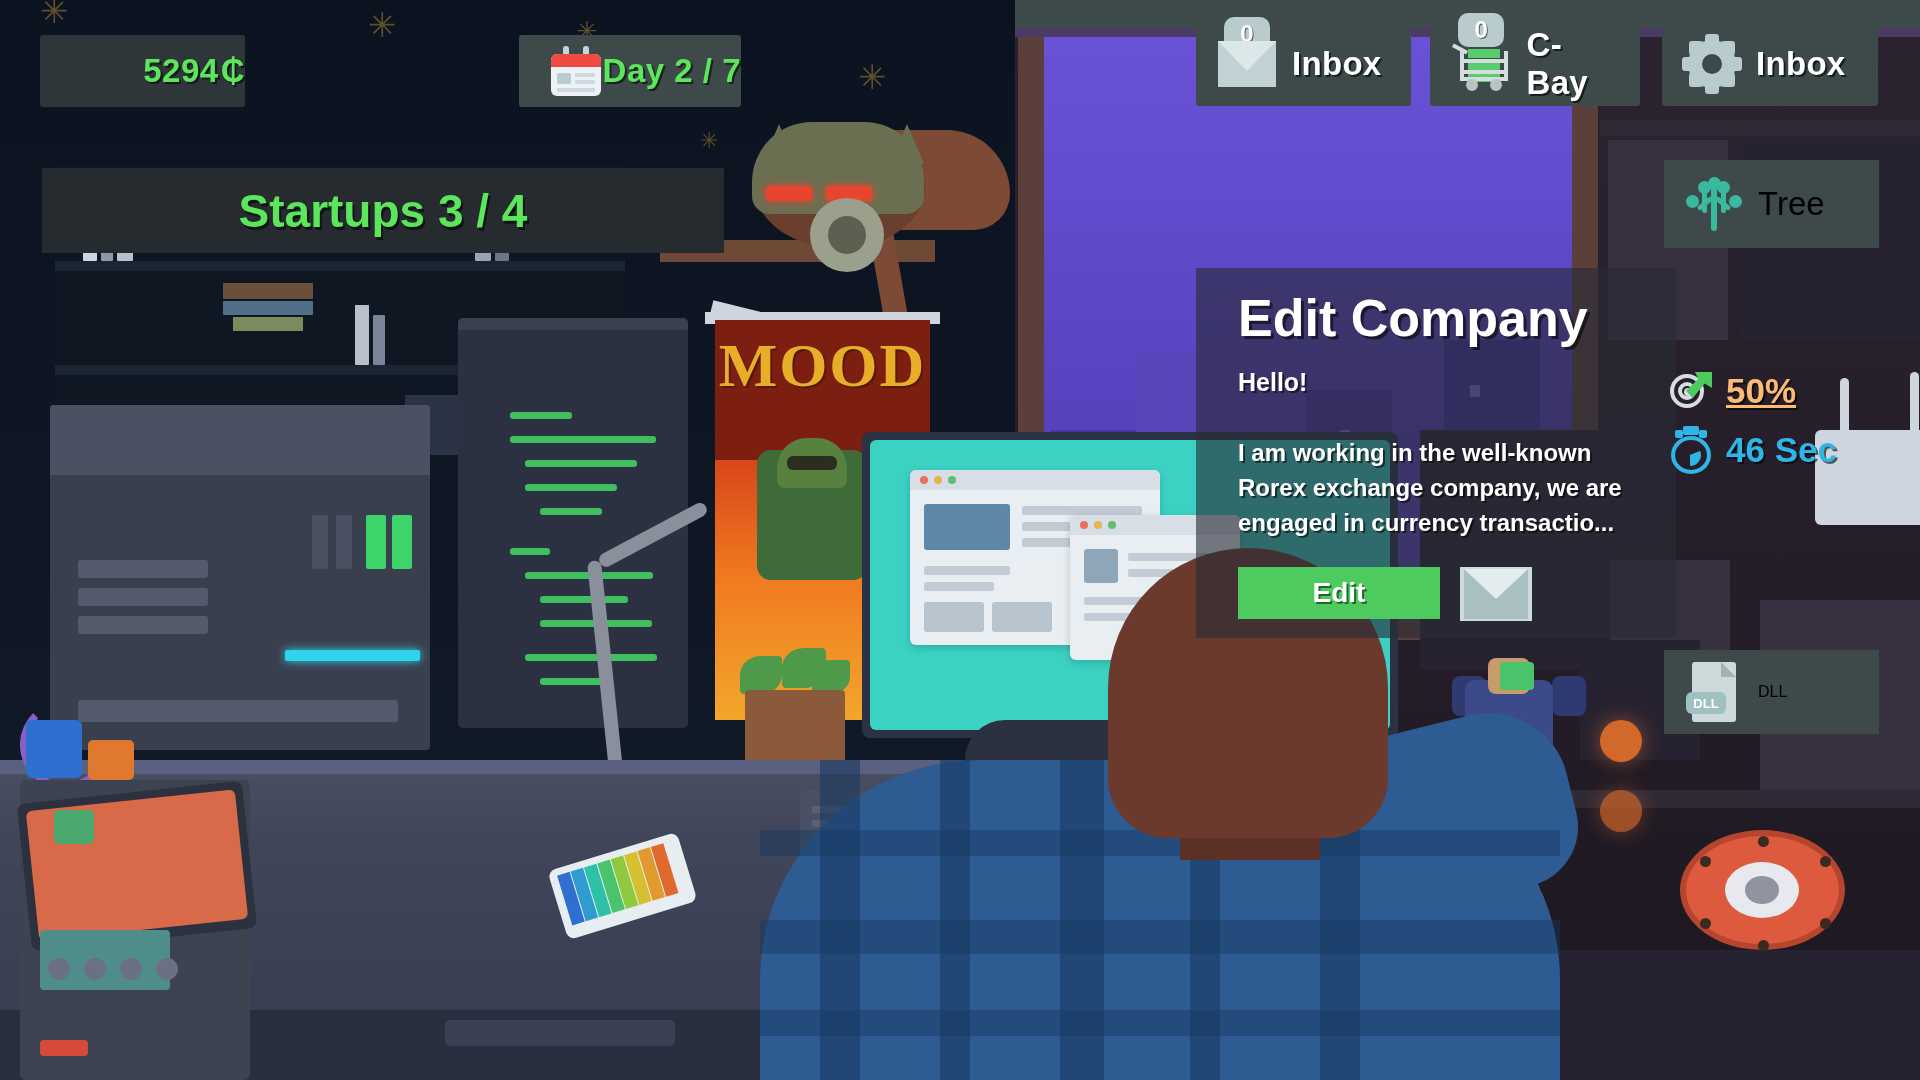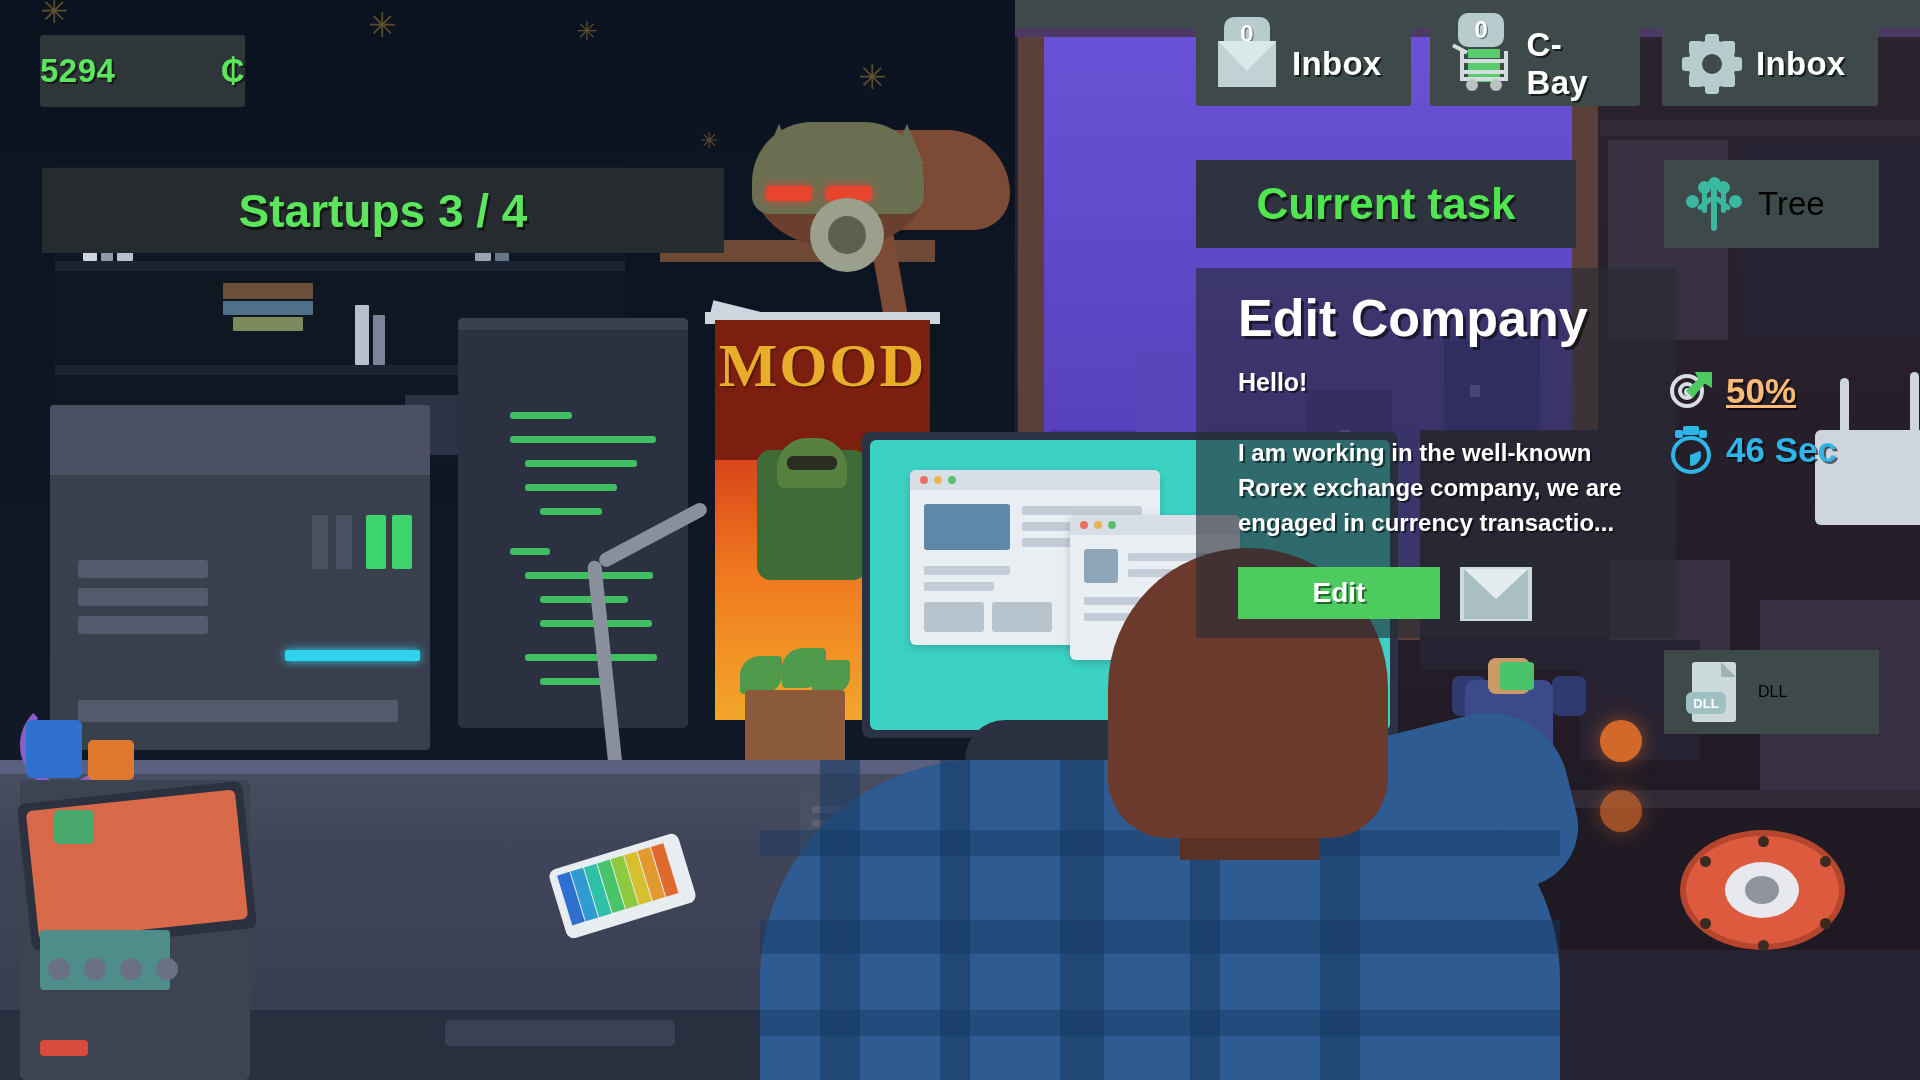--- a/index.html
+++ b/index.html
@@ -178,21 +178,21 @@
   .kbd-line{ position:absolute; background:#5a6177; border-radius:2px; }
 
   
   .spark{ position:absolute; color:#6d5a2e; font-size:34px; line-height:1; opacity:.85; }
 
   
   .hud{ position:absolute; inset:0; }
 
   
   .chip{
-    position:absolute; display:flex; align-items:center; justify-content:space-between; gap:2px;
+    position:absolute; display:flex; align-items:center; justify-content:flex-end; gap:2px;
     background:#2e3639; border-radius:3px;
   }
   .chip-text{
     font-size:33px; font-weight:bold; color:#5ce65c;
     text-shadow:2px 2px 0 rgba(0,0,0,.55);
     letter-spacing:.5px;
   }
   #chip-money{ left:40px; top:35px; width:205px; height:72px; }
   #chip-week { left:278px; top:35px; width:208px; height:72px; }
   #chip-day  { left:519px; top:35px; width:222px; height:72px; background:#3d4a49; }
@@ -578,20 +578,33 @@
   </div>
 
   <div class="hud">
 
     <div class="chip" id="chip-money">
       <span class="chip-text">5294</span>
       <span class="chip-text euro">₵</span>
     </div>
 
 
+    <div class="chip" id="chip-day">
+      <span class="cal">
+        <span class="cal-ring" style="left:12px;"></span>
+        <span class="cal-ring" style="left:32px;"></span>
+        <span class="cal-body"></span>
+        <span class="cal-top"></span>
+        <span class="cal-sq"></span>
+        <span class="cal-l" style="left:24px; top:27px; width:20px; height:4px;"></span>
+        <span class="cal-l" style="left:24px; top:34px; width:20px; height:4px;"></span>
+        <span class="cal-l" style="left:6px;  top:42px; width:38px; height:4px;"></span>
+      </span>
+      <span class="chip-text">Day 2 / 7</span>
+    </div>
 
     <div id="startups-bar">
       <span class="st-text">Startups 3 / 4</span>
     </div>
 
     <div class="navbtn" id="btn-inbox">
       <span class="env">
         <span class="badge">0</span>
         <span class="env-b"></span>
         <span class="env-f"></span>
@@ -624,23 +637,20 @@
         <span class="g-tooth" style="left:5px;  top:5px;"></span>
         <span class="g-tooth" style="left:37px; top:5px;"></span>
         <span class="g-tooth" style="left:5px;  top:37px;"></span>
         <span class="g-tooth" style="left:37px; top:37px;"></span>
         <span class="g-core"></span>
         <span class="g-hole"></span>
       </span>
       <span class="navlabel">Inbox</span>
     </div>
 
-    <div id="task-header">
-      <span class="th-text">Current task</span>
-    </div>
 
     <div id="btn-tree">
       <span class="tree-ic">
         <span class="trunk"></span>
         <span class="br" style="left:10px; top:24px; width:18px; height:5px; transform:rotate(-40deg);"></span>
         <span class="br" style="left:28px; top:24px; width:18px; height:5px; transform:rotate(40deg);"></span>
         <span class="br" style="left:16px; top:14px; width:5px; height:22px;"></span>
         <span class="br" style="left:35px; top:14px; width:5px; height:22px;"></span>
         <span class="bud" style="left:0px;  top:18px;"></span>
         <span class="bud" style="left:43px; top:18px;"></span>

